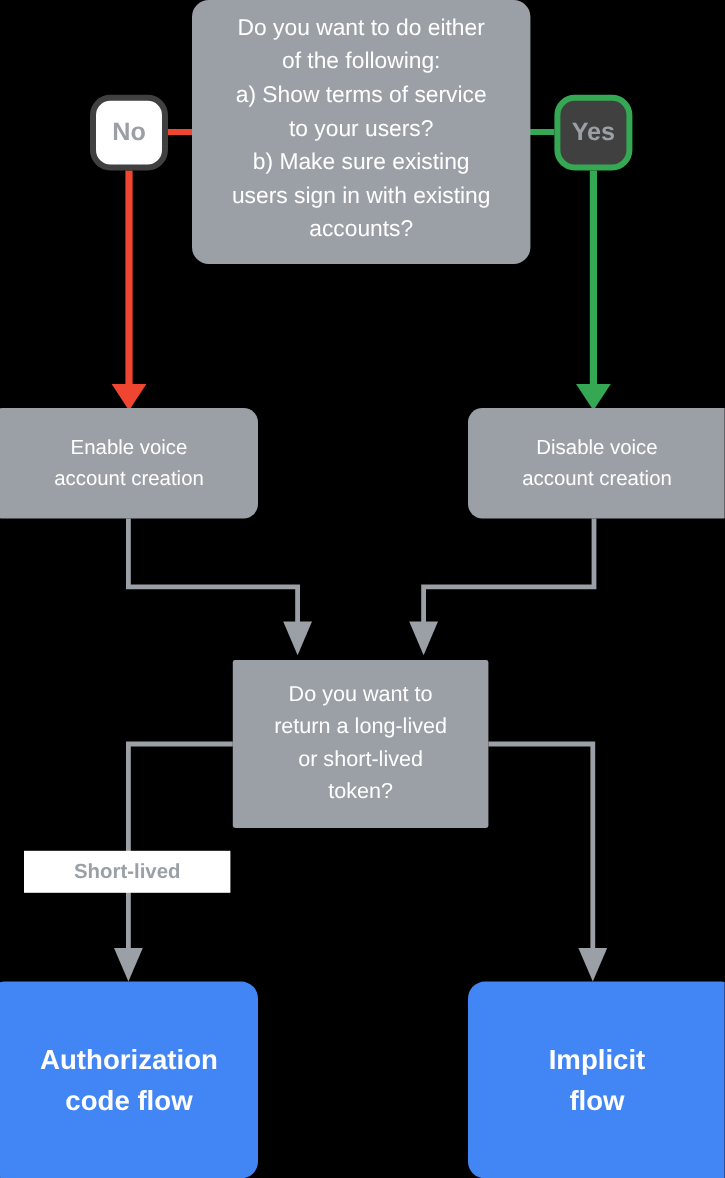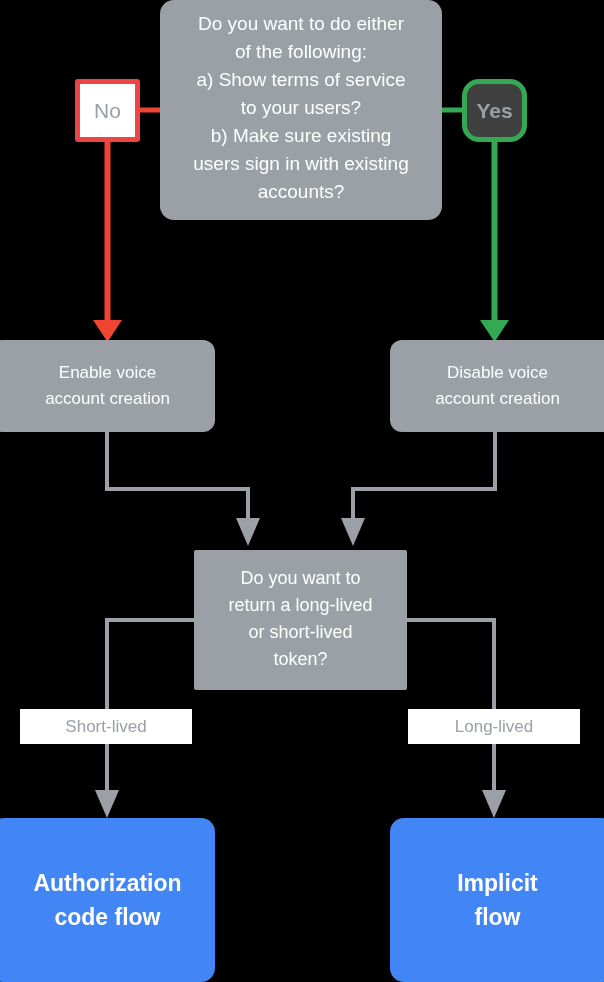--- a/index.html
+++ b/index.html
@@ -45,25 +45,25 @@
     line-height: 28px;
     padding: 6px 14px 10px 14px;
   }
   
   #no-pill {
     left: 75px;
     top: 79px;
     width: 65px;
     height: 63px;
     background: #FFFFFF;
-    border: 5px solid #ef4444;
-    border-radius: 3px;
+    border: 5px solid #404040;
+    border-radius: 17px;
     color: #9AA0A6;
     font-size: 21px;
-    font-weight: normal;
+    font-weight: bold;
   }
   #yes-pill {
     left: 462px;
     top: 79px;
     width: 65px;
     height: 63px;
     background: #404040;
     border: 5px solid #34A853;
     border-radius: 17px;
     color: #9AA0A6;
@@ -107,21 +107,21 @@
     font-size: 18px;
     line-height: 27px;
     padding: 2px 8px 4px 8px;
   }
   
   .edge-label {
     position: absolute;
     background: #FFFFFF;
     color: #9AA0A6;
     font-size: 17px;
-    font-weight: normal;
+    font-weight: bold;
     display: flex;
     align-items: center;
     justify-content: center;
     text-align: center;
   }
   #label-short {
     left: 20px;
     top: 709px;
     width: 172px;
     height: 35px;
@@ -208,21 +208,20 @@
   <div class="node" id="disable-box">Disable voice
 account creation</div>
 
   <div class="node" id="q-token">Do you want to
 return a long-lived
 or short-lived
 token?</div>
 
   <div class="edge-label" id="label-short">Short-lived</div>
 
-  <div class="edge-label" id="label-long">Long-lived</div>
 
   <div class="node" id="auth-box">Authorization
 code flow</div>
 
   <div class="node" id="implicit-box">Implicit
 flow</div>
 
 </div>
 
 </body></html>

